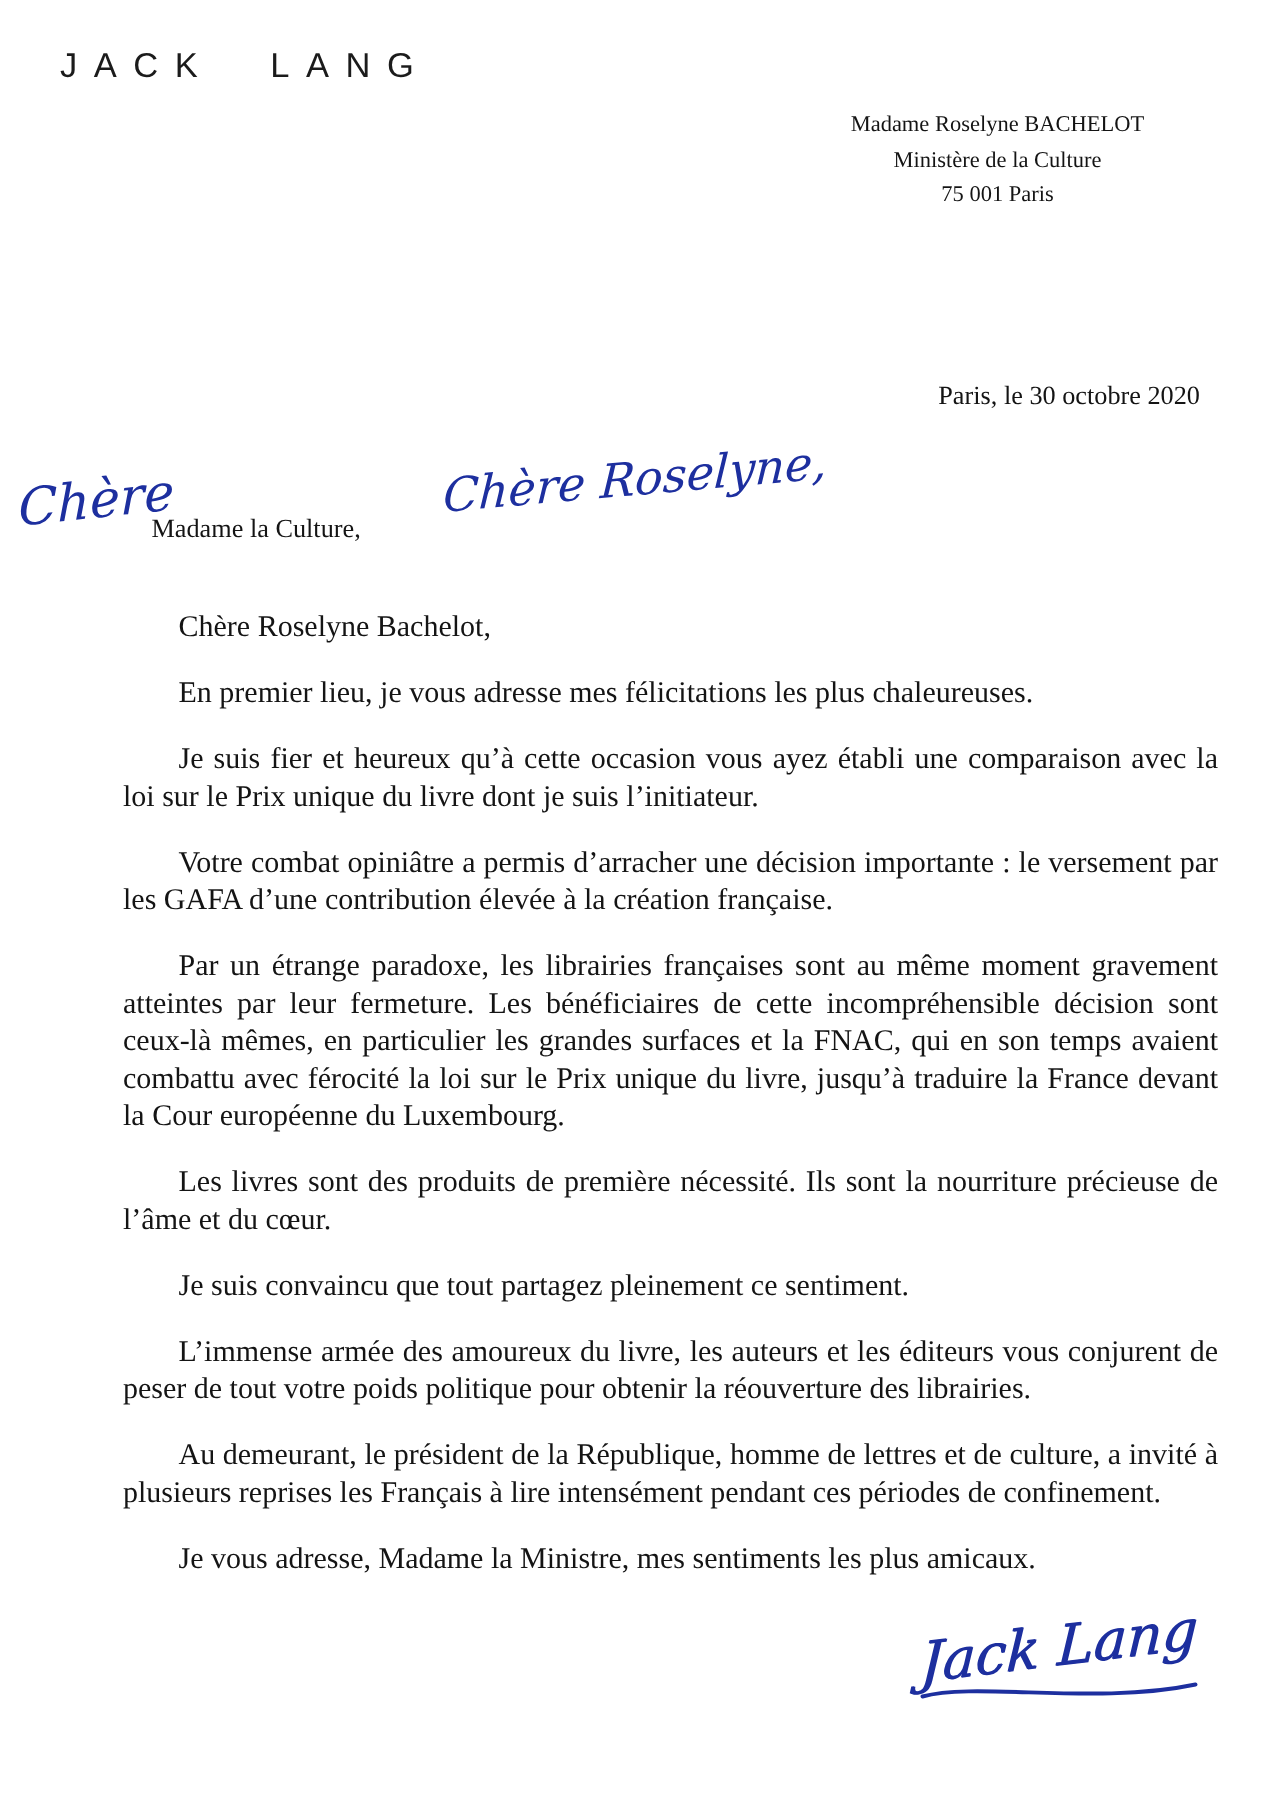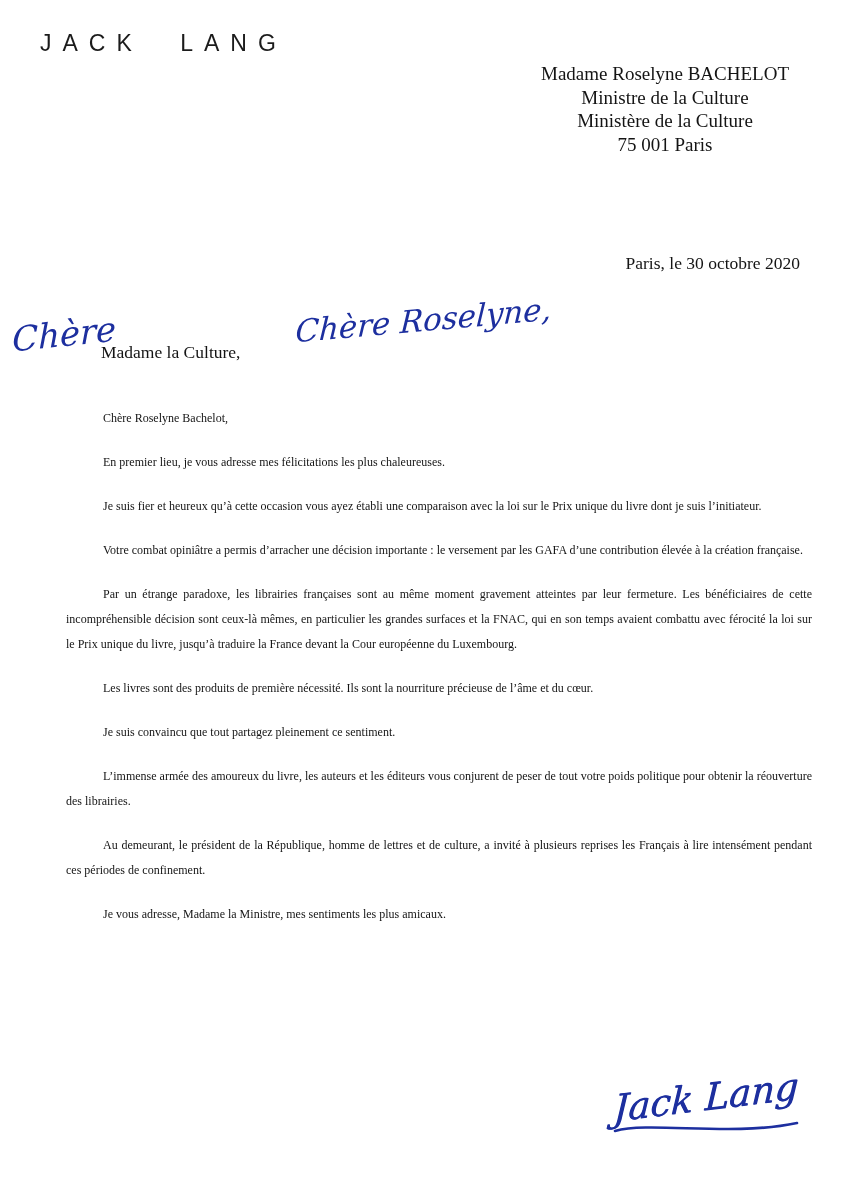--- a/index.html
+++ b/index.html
@@ -23,25 +23,25 @@
     font-family: "Liberation Sans", sans-serif;
     font-size: 23px;
     font-weight: 500;
     letter-spacing: 11px;
     word-spacing: 20px;
     color: #1b1b1b;
   }
 
   .recipient {
     position: absolute;
-    top: 62px;
+    top: 72px;
     right: 28px;
     width: 310px;
     text-align: center;
-    font-size: 19px;
+    font-size: 15px;
     line-height: 23.5px;
   }
 
   .dateline {
     position: absolute;
     top: 253px;
     right: 48px;
     font-size: 17.5px;
   }
 
@@ -75,23 +75,23 @@
     position: absolute;
     left: 295px;
     top: 4px;
     font-size: 31px;
     transform: rotate(-5deg) skewX(-8deg);
   }
 
   .letter-body {
     position: absolute;
     top: 406px;
-    left: 66px;
+    left: 82px;
     right: 36px;
-    font-size: 12px;
+    font-size: 20px;
     line-height: 25px;
     text-align: justify;
   }
   .letter-body p {
     margin: 0 0 19px 0;
     text-indent: 37px;
   }
 
   .signature-block {
     position: absolute;
@@ -113,21 +113,20 @@
 </style>
 </head>
 <body>
 
 <div class="page">
 
   <div class="letterhead">JACK LANG</div>
 
   <div class="recipient">
     <div>Madame Roselyne BACHELOT</div>
-    <div>Ministre de la Culture</div>
     <div>Ministère de la Culture</div>
     <div>75 001 Paris</div>
   </div>
 
   <div class="dateline">Paris, le 30 octobre 2020</div>
 
   <div class="salutation-area">
     <span class="hand hand-chere">Chère</span>
     <span class="salutation-typed">Madame la Culture,</span>
     <span class="hand hand-roselyne">Chère Roselyne,</span>

